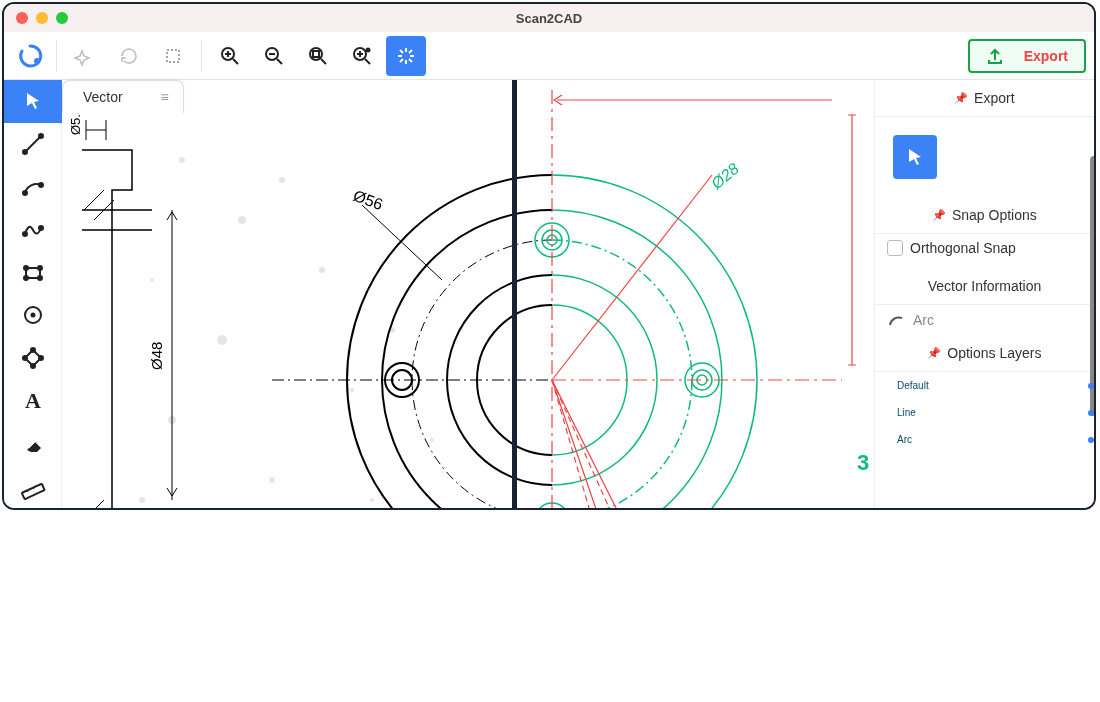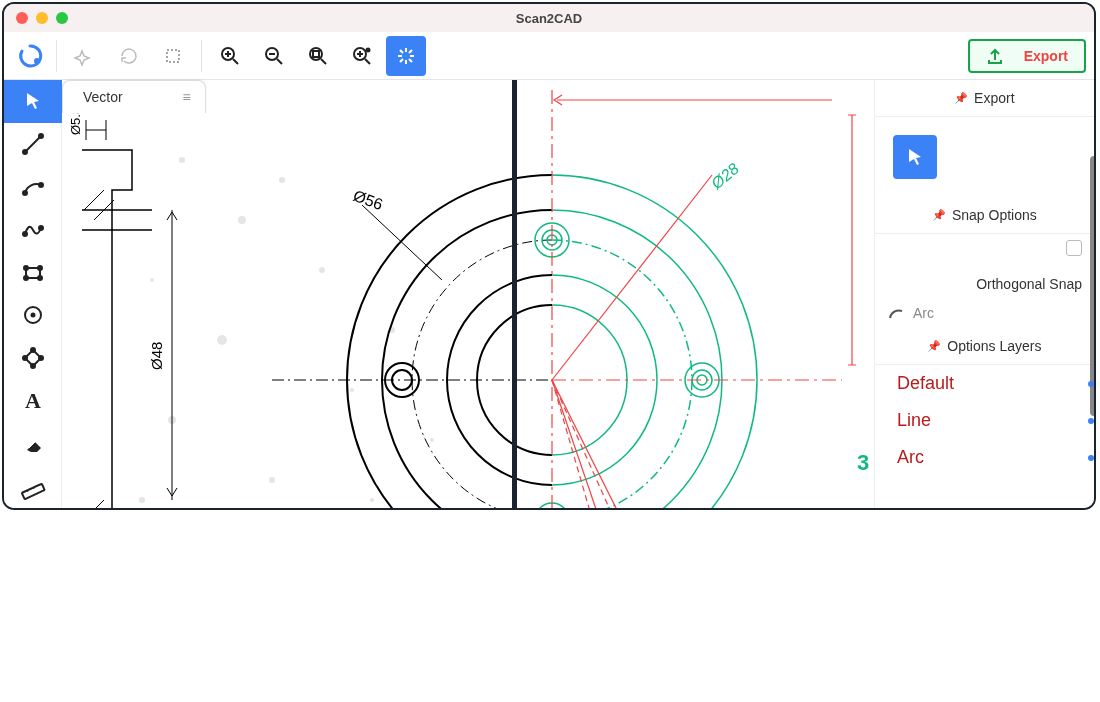--- a/index.html
+++ b/index.html
@@ -22,34 +22,34 @@
 .tsep { width: 1px; height: 32px; background: #e5e5e5; margin: 0 4px; }
 .export-btn { margin-left: auto; border: 2px solid #16a34a; color: #ef4444; background: #f0fdf4; padding: 6px 16px; border-radius: 4px; font-weight: 600; font-size: 14px; display: flex; align-items: center; gap: 20px; cursor: pointer; }
 
 .main { display: flex; height: calc(100% - 76px); }
 
 .left-tools { width: 58px; background: #fff; border-right: 1px solid #eee; display: flex; flex-direction: column; }
 .ltool { width: 58px; height: 44px; display: flex; align-items: center; justify-content: center; border: none; background: transparent; cursor: pointer; }
 .ltool.active { background: #3b82f6; }
 
 .tab-area { position: absolute; top: 76px; left: 58px; z-index: 2; }
-.tab { background: #fff; border: 1px solid #ddd; border-bottom: none; border-radius: 8px 8px 0 0; padding: 8px 82px 8px 20px; font-size: 14px; color: #333; position: relative; box-shadow: 0 -1px 2px rgba(0,0,0,0.05); }
+.tab { background: #fff; border: 1px solid #ddd; border-bottom: none; border-radius: 8px 8px 0 0; padding: 8px 60px 8px 20px; font-size: 14px; color: #333; position: relative; box-shadow: 0 -1px 2px rgba(0,0,0,0.05); }
 .tab .hamb { position: absolute; right: 14px; top: 50%; transform: translateY(-50%); color: #999; cursor: pointer; }
 
 .canvas { flex: 1; position: relative; overflow: hidden; background: #fff; }
 
 .right-panel { width: 220px; background: #fff; border-left: 1px solid #eee; display: flex; flex-direction: column; overflow-y: auto; position: relative; }
 .panel-header { padding: 10px 12px; font-size: 14px; color: #333; font-weight: 500; border-bottom: 1px solid #eee; text-align: center; display: flex; align-items: center; justify-content: center; gap: 6px; }
 .pin { font-size: 11px; color: #666; }
 .panel-body { padding: 12px; }
 .cursor-tool { width: 44px; height: 44px; background: #3b82f6; border-radius: 4px; display: flex; align-items: center; justify-content: center; margin: 6px; }
-.check-row { display: flex; align-items: flex-end; gap: 20px; padding: 6px 12px; font-size: 14px; color: #333; flex-direction: column; }
+.check-row { display: flex; align-items: center; gap: 7px; padding: 6px 12px; font-size: 14px; color: #333; }
 .checkbox { width: 16px; height: 16px; border: 1.5px solid #bbb; border-radius: 3px; background: #fff; }
 .info-row { padding: 6px 12px; font-size: 14px; color: #333; display: flex; align-items: center; gap: 8px; }
-.layer-row { padding: 8px 12px 8px 22px; font-size: 18px; color: #b91c1c; position: relative; }
+.layer-row { padding: 8px 12px 8px 22px; font-size: 10px; color: #0c4a6e; position: relative; }
 .layer-row::after { content: ""; position: absolute; right: 0; top: 50%; width: 6px; height: 6px; background: #3b82f6; border-radius: 50%; transform: translateY(-50%); }
 .scrollbar { position: absolute; right: -4px; top: 76px; width: 8px; height: 260px; background: #888; border-radius: 4px; }
 
 .ico { stroke: #555; stroke-width: 1.5; fill: none; }
 .ico-b { stroke: #222; stroke-width: 2; }
 </style>
 </head>
 <body>
 
 <div class="window">
@@ -318,20 +318,23 @@
 
       <div class="panel-header">
         <span class="pin">📌</span>
         <span>Snap Options</span>
       </div>
       <div class="check-row">
         <span class="checkbox"></span>
           <span>Orthogonal Snap</span>
       </div>
 
+      <div class="panel-header" style="margin-top:6px">
+        <span>Vector Information</span>
+      </div>
       <div class="info-row">
         <svg width="18" height="18" stroke="#555" fill="none" stroke-width="2">
             <path d="M3 14 A9 9 0 0 1 15 7"></path>
           </svg>
         <span style="color:#888">Arc</span>
       </div>
 
       <div class="panel-header">
         <span class="pin">📌</span>
         <span>Options Layers</span>

